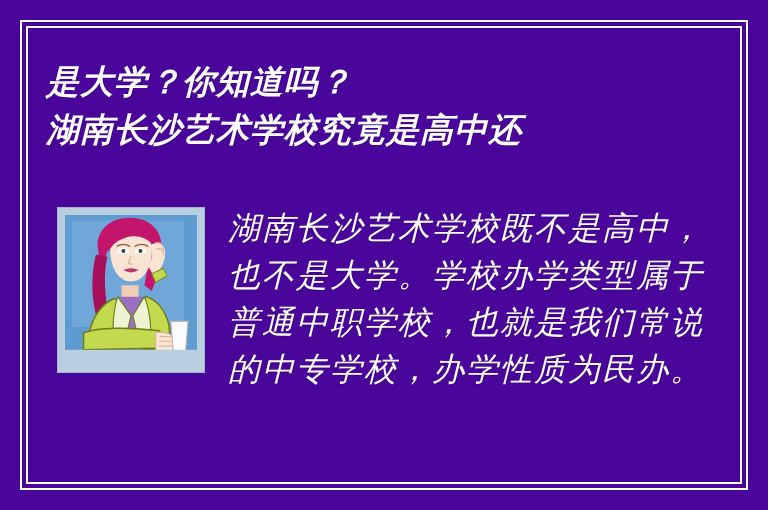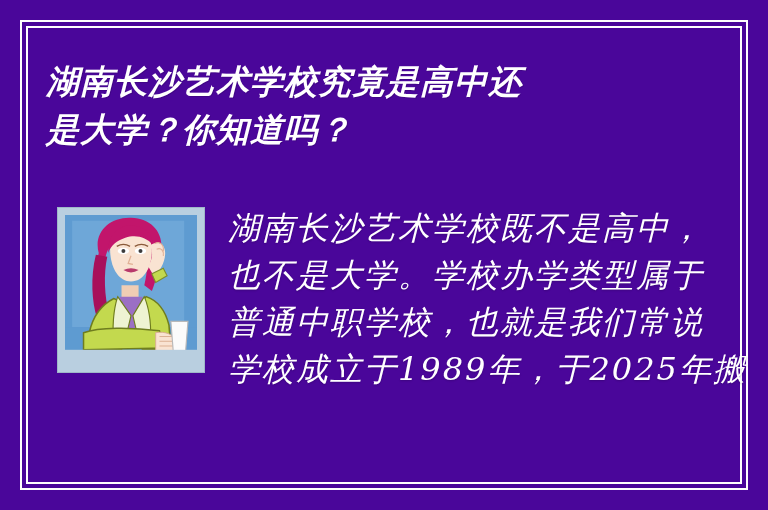--- a/index.html
+++ b/index.html
@@ -103,22 +103,22 @@
 </style>
 </head>
 <body>
 
 <div id="poster">
 
   <div class="frame-outer"></div>
   <div class="frame-inner"></div>
 
   <div class="title-block">
+    <div class="title-line">是大学？你知道吗？</div>
     <div class="title-line">湖南长沙艺术学校究竟是高中还</div>
-    <div class="title-line">是大学？你知道吗？</div>
   </div>
 
   <div class="illustration">
     <div class="illu-inner">
       <svg viewBox="0 0 140 158" preserveAspectRatio="xMidYMid slice">
 
         <rect x="0" y="0" width="140" height="158" fill="#5e9bd1"></rect>
 
         <rect x="8" y="6" width="118" height="130" fill="#6ea7d8"></rect>
 
@@ -167,16 +167,16 @@
 
         <rect x="0" y="142" width="140" height="16" fill="#b9cfe0"></rect>
       </svg>
     </div>
   </div>
 
   <div class="body-block">
     <div class="body-line">湖南长沙艺术学校既不是高中，</div>
     <div class="body-line">也不是大学。学校办学类型属于</div>
     <div class="body-line">普通中职学校，也就是我们常说</div>
-    <div class="body-line">学校成立于1989年，于2025年搬</div>
+    <div class="body-line">的中专学校，办学性质为民办。</div>
   </div>
 
 </div>
 
 </body></html>

